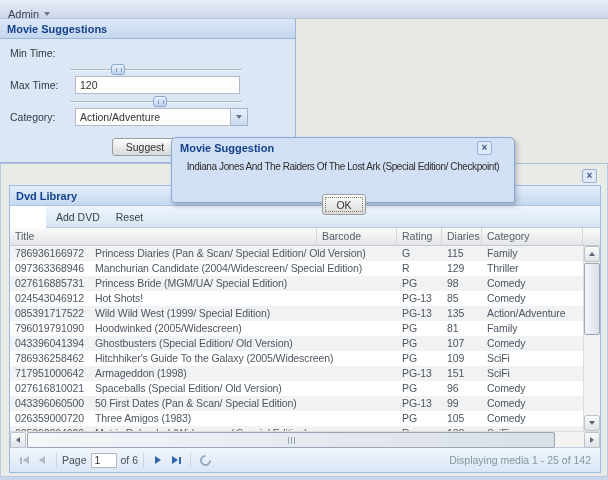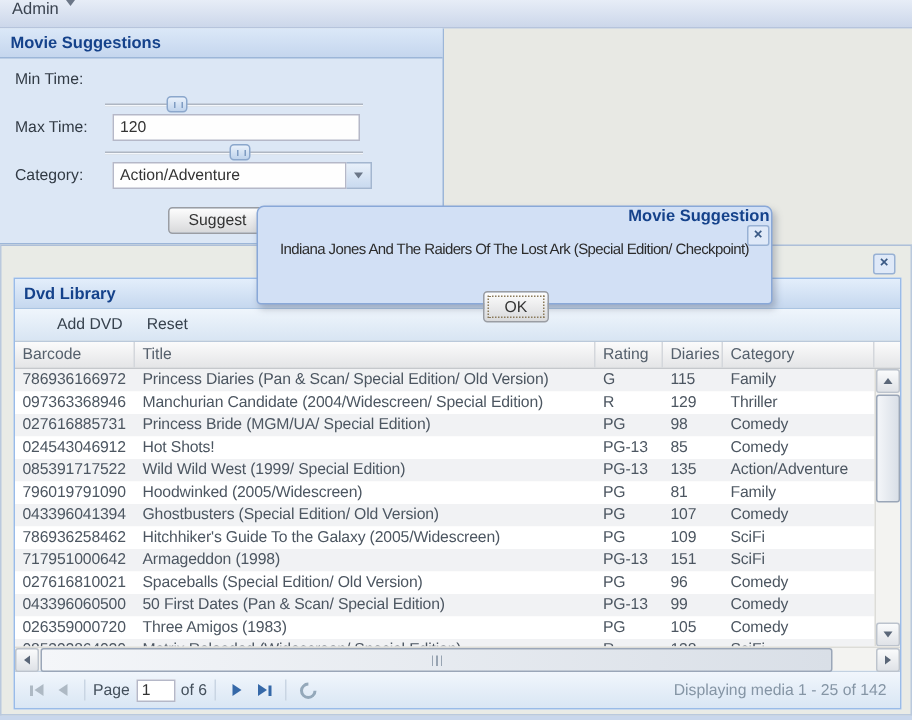--- a/index.html
+++ b/index.html
@@ -11,21 +11,21 @@
     position:relative;
     color:#222;
   }
   
   .menubar {
     position:absolute; left:0; top:0; width:608px; height:19px;
     background:linear-gradient(#e7edf7,#ccd7ea);
     border-bottom:1px solid #b6c4dc;
   }
   .menu-item {
-    display:inline-flex; align-items:flex-start; gap:5px;
+    display:inline-flex; align-items:center; gap:5px;
     height:28px; padding:0 8px; color:#3a4350; cursor:default;
   }
   .caret-down {
     width:0; height:0; border-left:3px solid transparent; border-right:3px solid transparent;
     border-top:4px solid #6b7687; display:inline-block;
   }
   
   .content { position:absolute; left:0; top:19px; width:608px; height:144px; background:#e8e9e4; }
   
   .sugg {
@@ -93,23 +93,23 @@
     border:1px solid #99bbe8; background:#fff;
     display:flex; flex-direction:column;
   }
   .lib-hd {
     height:20px; line-height:20px; padding-left:6px; flex:0 0 20px;
     font-weight:bold; color:#15428b;
     background:linear-gradient(#e3eefb,#c6d8ef);
     border-bottom:1px solid #aac4e2;
   }
   .lib-tb {
-    height:22px; flex:0 0 22px; display:flex; 
+    height:22px; flex:0 0 22px; display:flex; align-items:center;
     background:linear-gradient(#eff5fc,#d8e5f3);
-    border-bottom:1px solid #bac9da; padding-left:20px;
+    border-bottom:1px solid #bac9da; padding-left:2px;margin-left:36px;
   }
   .tb-btn {
     padding:0 8px; line-height:20px; color:#37424e; font-size:10.5px; cursor:pointer; border-radius:2px;
   }
   
   .grid-hd { display:flex; flex:0 0 18px; height:18px; background:linear-gradient(#fbfbfb,#e4e5e7); border-bottom:1px solid #c5c8cc; }
   .hcell {
     padding:2px 0 0 5px; color:#55606c; border-right:1px solid #d4d7dc;
     font-size:10.5px; white-space:nowrap; overflow:hidden; cursor:pointer;
   }
@@ -162,21 +162,21 @@
     width:11px; height:11px; border:2px solid #94a8ba; border-radius:50%;
     border-top-color:transparent; display:inline-block; transform:rotate(45deg);
   }
   .pg-status { margin-left:auto; color:#8595a5; padding-right:4px; }
   
   .dialog {
     position:absolute; left:171px; top:137px; width:344px; height:66px;
     background:#d2e0f5; border:1px solid #89a8d8; border-radius:5px 5px 3px 3px;
     box-shadow:2px 3px 5px rgba(80,90,110,0.35); z-index:50;
   }
-  .dlg-hd { height:20px; display:flex; align-items:flex-end; padding:0 1px 0 8px;flex-direction:column; }
+  .dlg-hd { height:20px; display:flex; align-items:center; padding:0 22px 0 8px; }
   .dlg-title { font-weight:bold; color:#15428b; flex:1; }
   .dlg-body { text-align:center; font-size:10px; letter-spacing:-0.4px; color:#2c2c2c; padding:3px 4px 0 4px; white-space:nowrap; overflow:hidden; }
   .ok-btn {
     position:absolute; left:150px; top:56px; width:44px; height:21px;
     outline:1px dotted #8a7a5a; outline-offset:-4px;
   }
 </style>
 </head>
 <body>
 
@@ -216,22 +216,22 @@
 
 <div class="libwin">
   <span class="tool-close">×</span>
   <div class="libpanel">
     <div class="lib-hd">Dvd Library</div>
     <div class="lib-tb">
       <span class="tb-btn">Add DVD</span>
       <span class="tb-btn">Reset</span>
     </div>
     <div class="grid-hd">
+      <div class="hcell c1">Title</div>
       <div class="hcell c0">Barcode</div>
-      <div class="hcell c1">Title</div>
       <div class="hcell c2">Rating</div>
       <div class="hcell c3">Diaries</div>
       <div class="hcell c4">Category</div>
       <div class="hcell hd-spacer"></div>
     </div>
     <div class="grid-body">
       <div class="grid-rows" id="grid-rows">
           <div class="grid-row alt">
             <div class="grid-cell c0">786936166972</div>
             <div class="grid-cell c1">Princess Diaries (Pan &amp; Scan/ Special Edition/ Old Version)</div>

